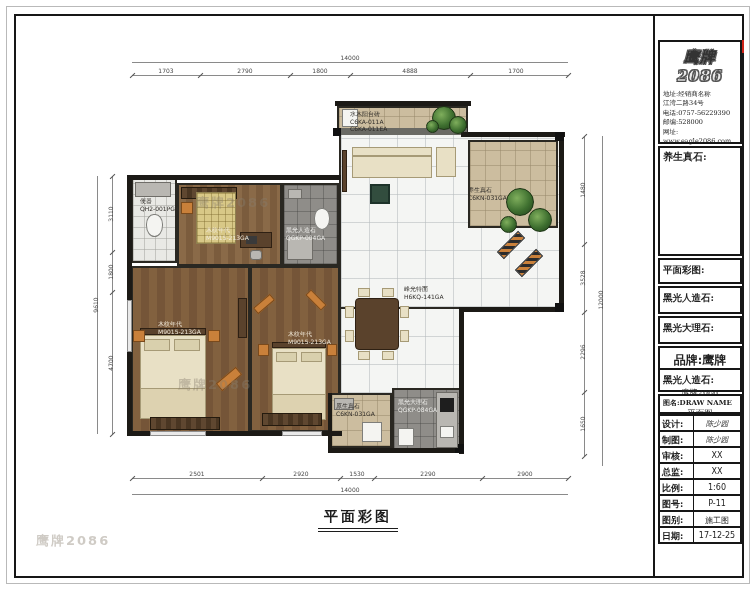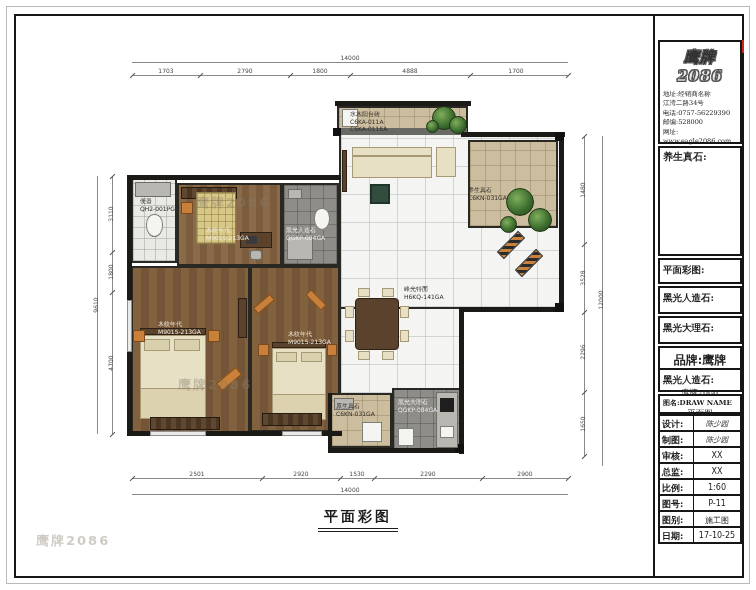--- a/index.html
+++ b/index.html
@@ -362,17 +362,17 @@
       <div class="tb-row">
         <span class="lbl">图号:</span>
         <span class="val">P-11</span>
       </div>
       <div class="tb-row">
         <span class="lbl">图别:</span>
         <span class="val">施工图</span>
       </div>
       <div class="tb-row">
         <span class="lbl">日期:</span>
-        <span class="val">17-10-25</span>
+        <span class="val">17-12-25</span>
       </div>
     </div>
   </div>
 </div>
 
 </body></html>

